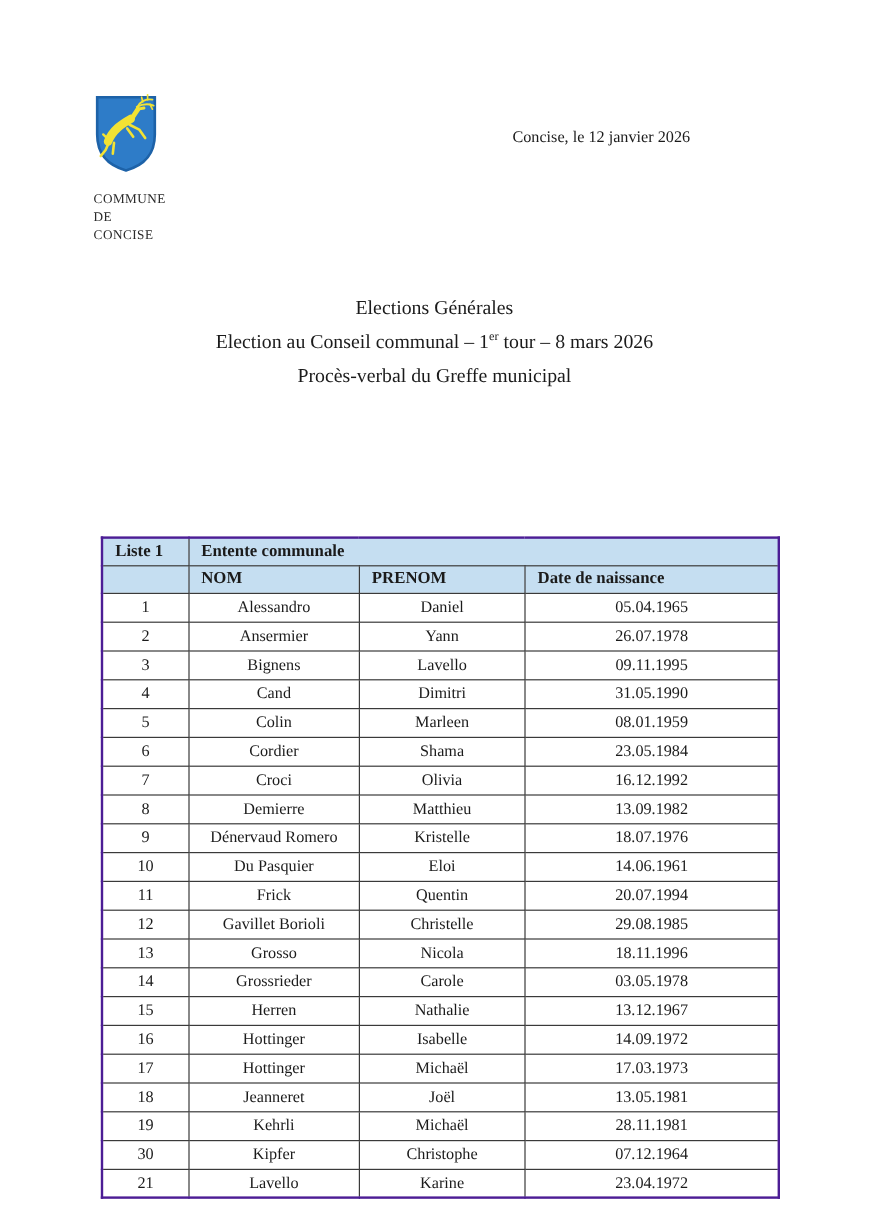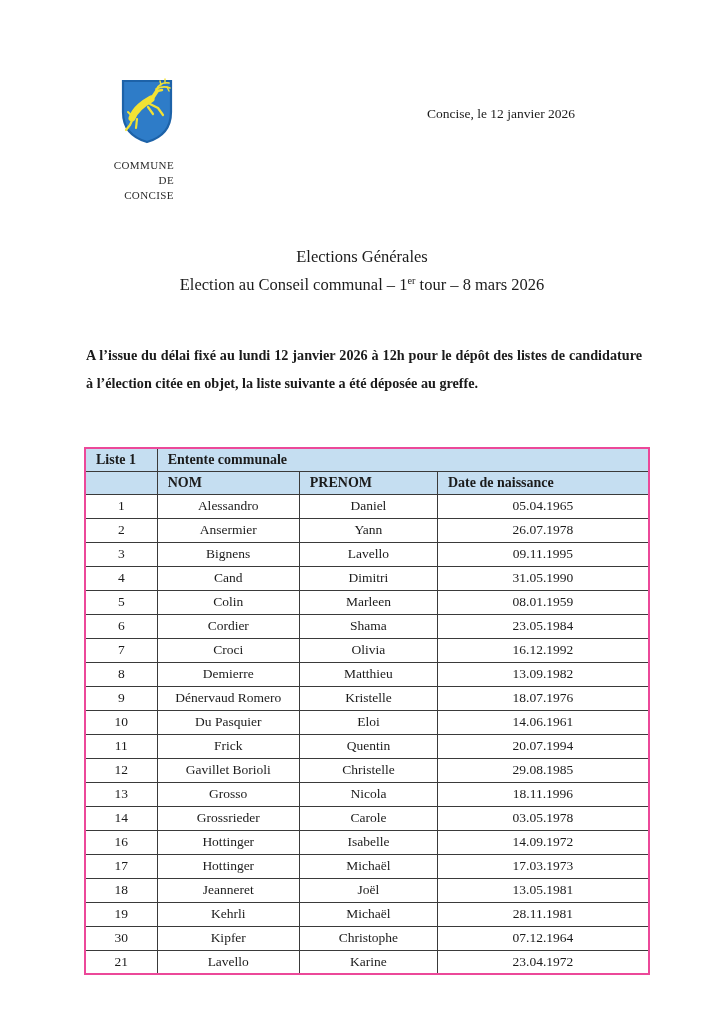--- a/index.html
+++ b/index.html
@@ -13,21 +13,21 @@
     background: #ffffff;
     overflow: hidden;
   }
 
   
   .letterhead {
     position: absolute;
     left: 78px;
     top: 78px;
     width: 96px;
-    text-align: right;
+    text-align: left;
   }
   .shield-wrap { display: inline-block; width: 54px; height: 67px; }
   .commune-lines {
     margin-top: 9px;
     font-size: 11px;
     line-height: 15px;
     letter-spacing: 0.4px;
     color: #2a2a2a;
   }
 
@@ -74,21 +74,21 @@
     font-size: 13.5px;
   }
   .candidates td, .candidates th {
     border: 1px solid #3a3a3a;
     padding: 0 4px;
     height: 24px;
     text-align: center;
     font-weight: normal;
     vertical-align: middle;
   }
-  .candidates { border: 2px solid #ec4899; }
+  .candidates { border: 2px solid #4c1d95; }
   .candidates .hdr {
     background: #c5def1;
     font-weight: bold;
     text-align: left;
     padding-left: 10px;
     font-size: 14px;
     height: 23px;
   }
   .col-num   { width: 12.8%; }
   .col-nom   { width: 25.2%; }
@@ -126,23 +126,23 @@
       <div>DE</div>
       <div>CONCISE</div>
     </div>
   </div>
 
   <div class="date-line">Concise, le 12 janvier 2026</div>
 
   <div class="title-block">
     <div>Elections Générales</div>
     <div><span>Election au Conseil communal – 1</span><sup>er</sup><span> tour – 8 mars 2026</span></div>
+    <div>Procès-verbal du Greffe municipal</div>
   </div>
 
-  <p class="intro">A l’issue du délai fixé au lundi 12 janvier 2026 à 12h pour le dépôt des listes de candidature à l’élection citée en objet, la liste suivante a été déposée au greffe.</p>
 
   <table class="candidates">
     <colgroup>
       <col class="col-num">
         <col class="col-nom">
         <col class="col-pre">
         <col class="col-date">
     </colgroup>
     <thead>
       <tr>
@@ -235,20 +235,26 @@
           <td>Nicola</td>
           <td>18.11.1996</td>
         </tr>
         <tr>
           <td>14</td>
           <td>Grossrieder</td>
           <td>Carole</td>
           <td>03.05.1978</td>
         </tr>
         <tr>
+          <td>15</td>
+          <td>Herren</td>
+          <td>Nathalie</td>
+          <td>13.12.1967</td>
+        </tr>
+        <tr>
           <td>16</td>
           <td>Hottinger</td>
           <td>Isabelle</td>
           <td>14.09.1972</td>
         </tr>
         <tr>
           <td>17</td>
           <td>Hottinger</td>
           <td>Michaël</td>
           <td>17.03.1973</td>

